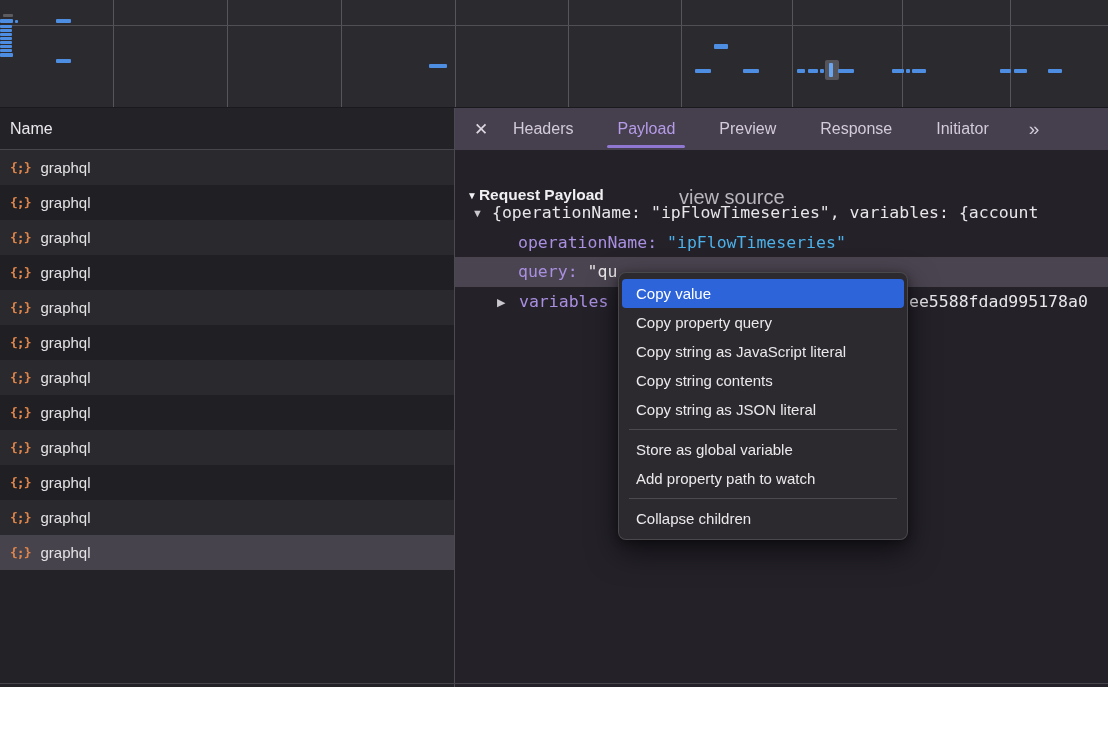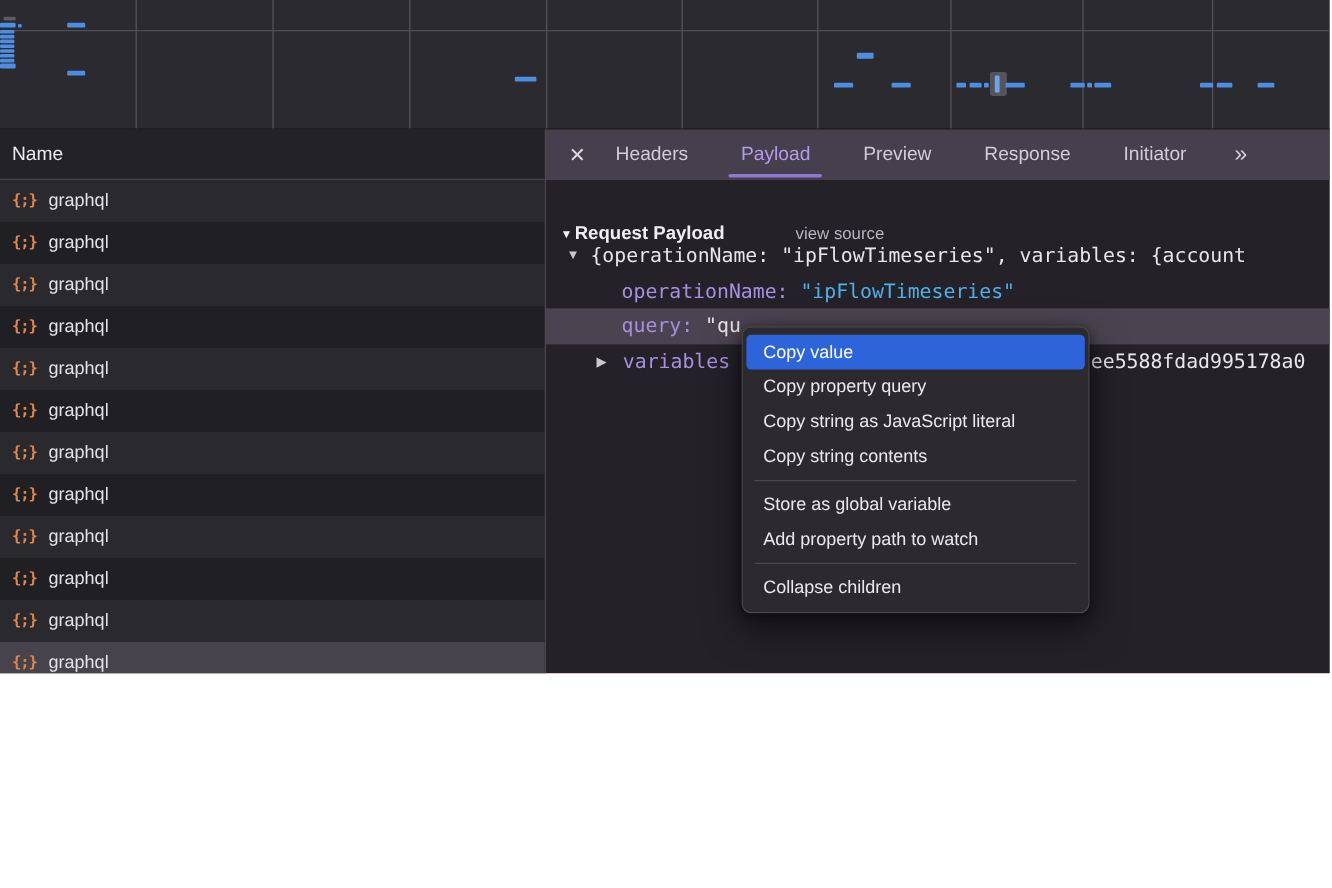--- a/index.html
+++ b/index.html
@@ -1,18 +1,18 @@
 <!DOCTYPE html>
 <html><head>
 <meta charset="utf-8">
 <style>
   * { margin:0; padding:0; box-sizing:border-box; }
   body { background:#ffffff; width:1110px; height:740px; overflow:hidden;
          font-family:"Liberation Sans", sans-serif; }
-  #app { position:relative; width:1108px; height:561px; background:#7f1d1d; overflow:hidden; }
+  #app { position:relative; width:1108px; height:687px; background:#0f172a; overflow:hidden; }
 
   
   .overview { position:absolute; left:0; top:0; width:100%; height:108px;
               background:#2b2a2f; border-bottom:1px solid #1a191d; }
   .gridline-v { position:absolute; top:0; bottom:0; width:1px; background:#56555c; }
   .gridline-h { position:absolute; left:0; right:0; height:1px; background:#504f56; }
   .wf-bar { position:absolute; border-radius:1px; }
   .wf-marker { position:absolute; background:rgba(165,162,175,0.35); border-radius:2px; }
 
   
@@ -37,21 +37,21 @@
   .tab { margin:0 22px; height:42px; line-height:42px; font-size:16px; color:#d3cbda;
          position:relative; cursor:pointer; white-space:nowrap; }
   .tab.selected { color:#b59ce8; }
   .tab.selected::after { content:""; position:absolute; left:-10px; right:-10px; bottom:2px;
                          height:3px; background:#8f77d2; border-radius:2px; }
   .tab-overflow { margin-left:18px; color:#d3cbda; font-size:19px; letter-spacing:-2px; cursor:pointer; }
 
   .section-header { position:absolute; left:12px; top:60px; font-size:15.5px; font-weight:bold;
                     color:#f0eff1; white-space:nowrap;margin-top:18px; }
   .tri { font-size:10px; vertical-align:1px; margin-right:2px; }
-  .view-source { position:absolute; left:196px; top:0; font-weight:normal; font-size:14px;
+  .view-source { position:absolute; left:212px; top:0; font-weight:normal; font-size:20px;
                  color:#b9b6be; cursor:pointer; }
 
   .tree { position:absolute; left:0; right:0; top:90px; font-family:"DejaVu Sans Mono", monospace;
           font-size:16.5px; color:#dbd9dc; }
   .tree-row { position:absolute; left:0; right:0; height:30px; line-height:30px; white-space:nowrap; overflow:hidden; }
   .tree-row.hl { background:#4a4450; }
   .t-arrow { position:absolute; font-size:11px; color:#cac8cd; font-family:"Liberation Sans",sans-serif; }
   .t-key { color:#a98fe0; }
   .t-str { color:#4cb1e8; }
   .t-plain { color:#e8e6e9; }
@@ -214,20 +214,21 @@
     </div>
   </div>
 
   <div class="bottom-divider"></div>
 
   <div class="context-menu">
       <div class="menu-item selected">Copy value</div>
       <div class="menu-item">Copy property query</div>
       <div class="menu-item">Copy string as JavaScript literal</div>
       <div class="menu-item">Copy string contents</div>
+      <div class="menu-item">Copy string as JSON literal</div>
       <div class="menu-sep"></div>
       <div class="menu-item">Store as global variable</div>
       <div class="menu-item">Add property path to watch</div>
       <div class="menu-sep"></div>
       <div class="menu-item">Collapse children</div>
     </div>
 
 </div>
 
 </body></html>

